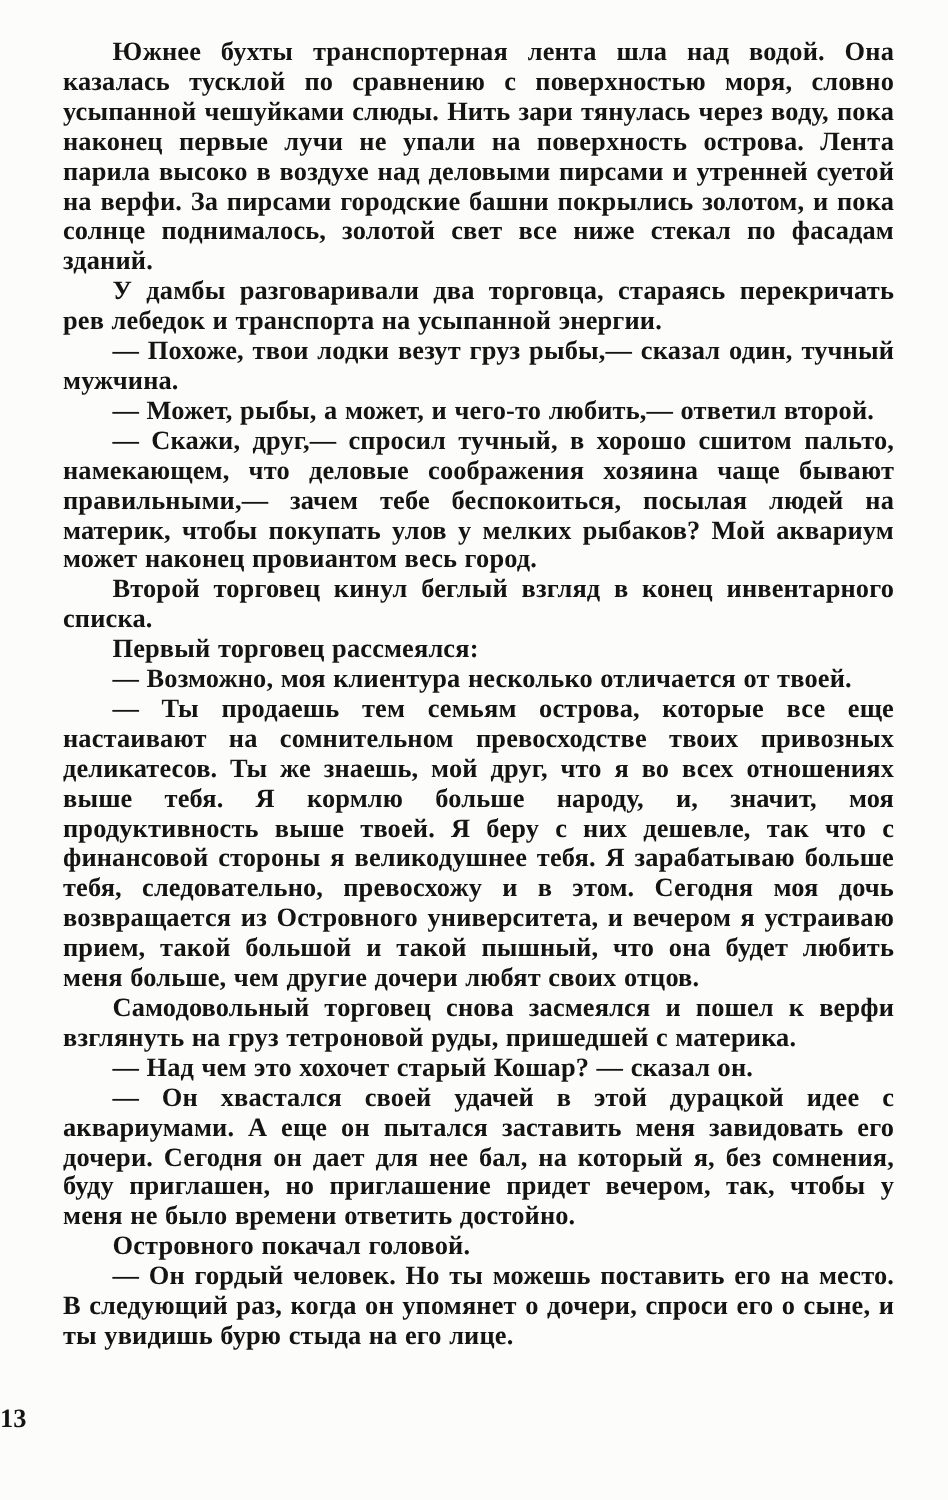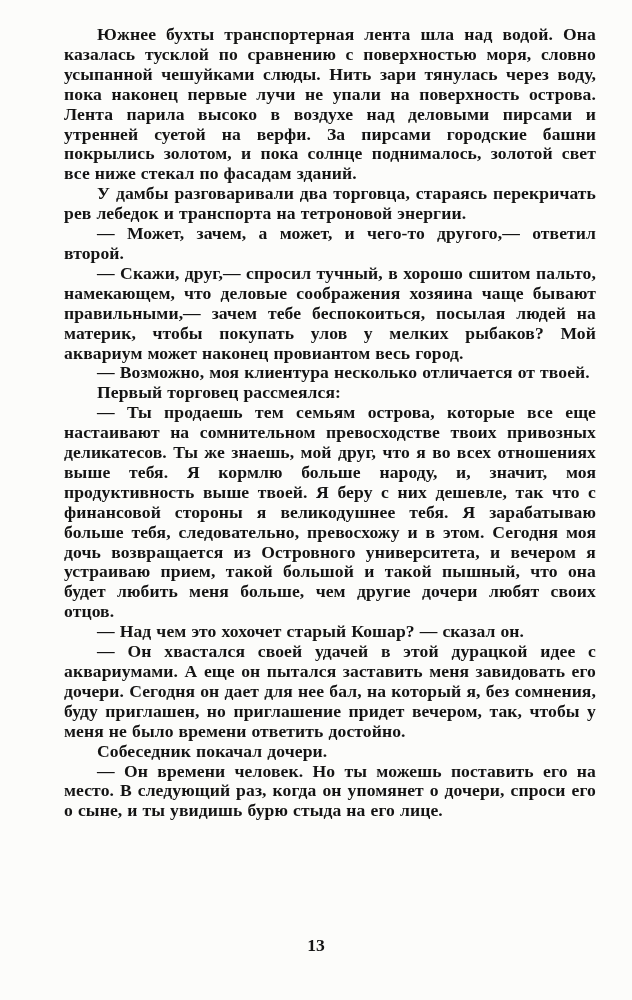--- a/index.html
+++ b/index.html
@@ -8,56 +8,58 @@
     background: #f4f4f2;
   }
   .page {
     position: relative;
     width: 632px;
     height: 1000px;
     margin: 0 auto;
     background: #fcfcfa;
     overflow: hidden;
     box-sizing: border-box;
-    padding: 25px 36px 0 64px;
+    padding: 25px 36px 0 42px;
     font-family: "Liberation Serif", "DejaVu Serif", serif;
     font-weight: 700;
     font-size: 17.6px;
     line-height: 19.9px;
     color: #141414;
   }
   .text-block p {
     margin: 0;
     text-align: justify;
     text-indent: 33px;
     word-spacing: 0.5px;
     letter-spacing: 0.1px;
   }
   .page-number {
     position: absolute;
     left: 0;
     top: 936px;
     width: 632px;
-    text-align: center;
     font-size: 17.6px;
     font-weight: 700;
     color: #141414;
   }
 </style>
 </head>
 <body>
 
 <div class="page">
   <div class="text-block">
     <p>Южнее бухты транспортерная лента шла над водой. Она казалась тусклой по сравнению с поверхностью моря, словно усыпанной чешуйками слюды. Нить зари тянулась через воду, пока наконец первые лучи не упали на поверхность острова. Лента парила высоко в воздухе над деловыми пирсами и утренней суетой на верфи. За пирсами городские башни покрылись золотом, и пока солнце поднималось, золотой свет все ниже стекал по фасадам зданий.</p>
-    <p>У дамбы разговаривали два торговца, стараясь перекричать рев лебедок и транспорта на тетроновой энергии.</p>
-    <p>— Может, зачем, а может, и чего-то другого,— ответил второй.</p>
+    <p>У дамбы разговаривали два торговца, стараясь перекричать рев лебедок и транспорта на усыпанной энергии.</p>
+    <p>— Похоже, твои лодки везут груз рыбы,— сказал один, тучный мужчина.</p>
+    <p>— Может, рыбы, а может, и чего-то любить,— ответил второй.</p>
     <p>— Скажи, друг,— спросил тучный, в хорошо сшитом пальто, намекающем, что деловые соображения хозяина чаще бывают правильными,— зачем тебе беспокоиться, посылая людей на материк, чтобы покупать улов у мелких рыбаков? Мой аквариум может наконец провиантом весь город.</p>
+    <p>Второй торговец кинул беглый взгляд в конец инвентарного списка.</p>
+    <p>Первый торговец рассмеялся:</p>
     <p>— Возможно, моя клиентура несколько отличается от твоей.</p>
-    <p>Первый торговец рассмеялся:</p>
     <p>— Ты продаешь тем семьям острова, которые все еще настаивают на сомнительном превосходстве твоих привозных деликатесов. Ты же знаешь, мой друг, что я во всех отношениях выше тебя. Я кормлю больше народу, и, значит, моя продуктивность выше твоей. Я беру с них дешевле, так что с финансовой стороны я великодушнее тебя. Я зарабатываю больше тебя, следовательно, превосхожу и в этом. Сегодня моя дочь возвращается из Островного университета, и вечером я устраиваю прием, такой большой и такой пышный, что она будет любить меня больше, чем другие дочери любят своих отцов.</p>
+    <p>Самодовольный торговец снова засмеялся и пошел к верфи взглянуть на груз тетроновой руды, пришедшей с материка.</p>
     <p>— Над чем это хохочет старый Кошар? — сказал он.</p>
     <p>— Он хвастался своей удачей в этой дурацкой идее с аквариумами. А еще он пытался заставить меня завидовать его дочери. Сегодня он дает для нее бал, на который я, без сомнения, буду приглашен, но приглашение придет вечером, так, чтобы у меня не было времени ответить достойно.</p>
-    <p>Собеседник покачал дочери.</p>
-    <p>— Он времени человек. Но ты можешь поставить его на место. В следующий раз, когда он упомянет о дочери, спроси его о сыне, и ты увидишь бурю стыда на его лице.</p>
+    <p>Островного покачал головой.</p>
+    <p>— Он гордый человек. Но ты можешь поставить его на место. В следующий раз, когда он упомянет о дочери, спроси его о сыне, и ты увидишь бурю стыда на его лице.</p>
   </div>
   <div class="page-number">13</div>
 </div>
 
 </body></html>

